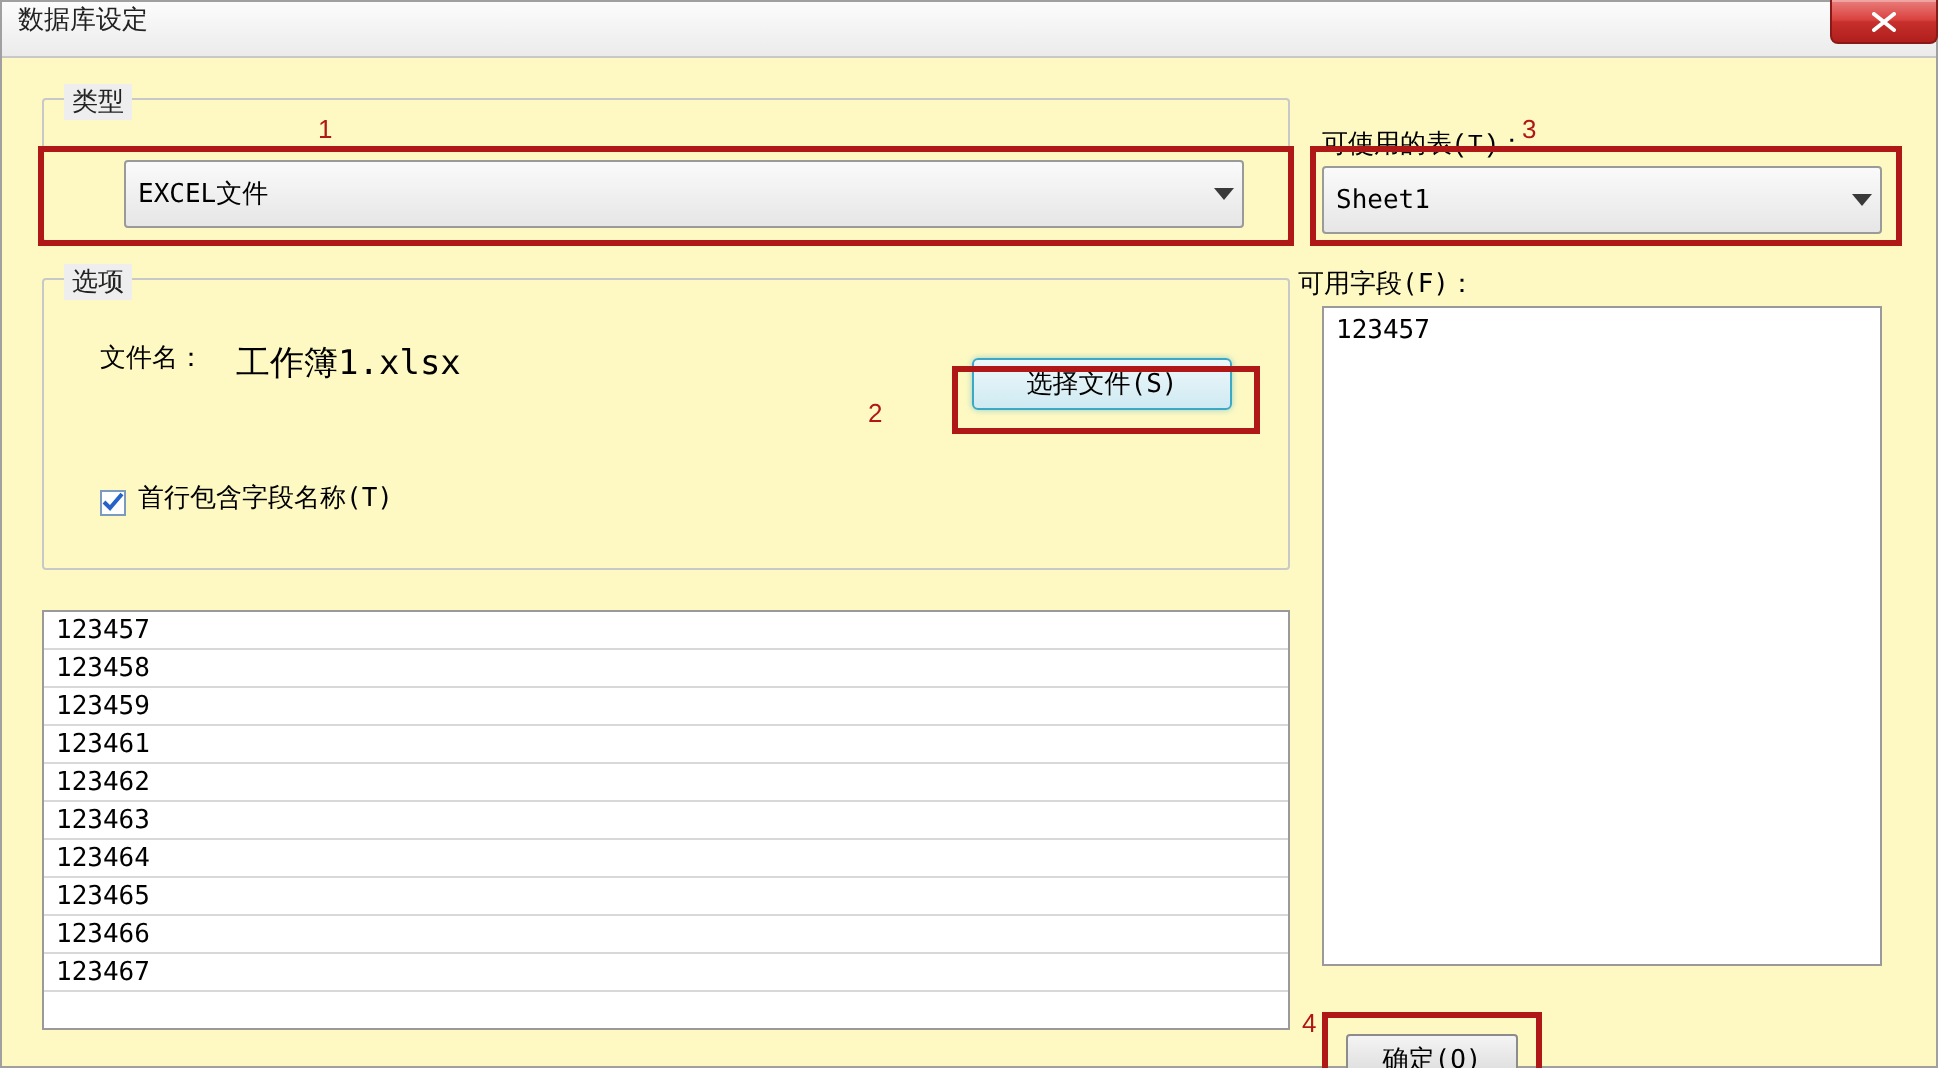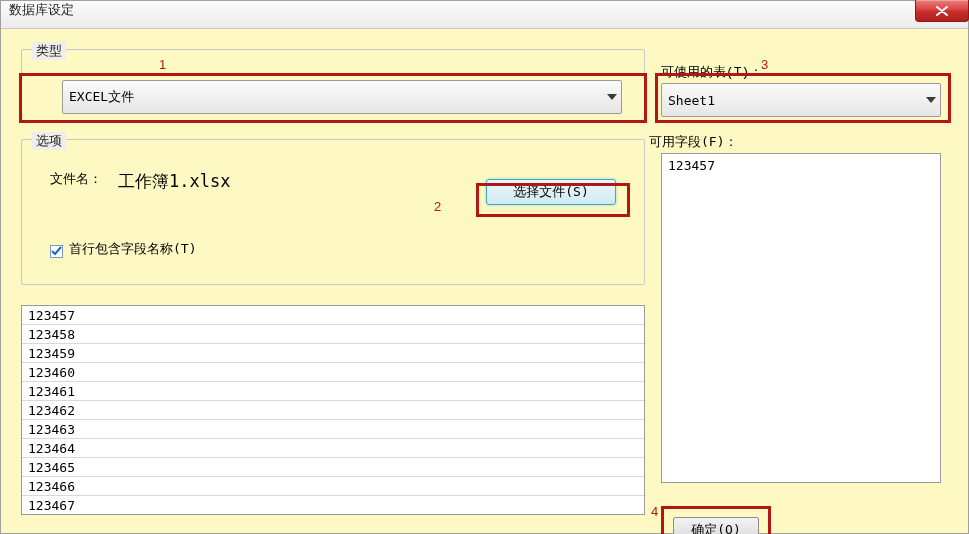--- a/index.html
+++ b/index.html
@@ -243,21 +243,20 @@
             </svg>
         </span>
         <span>首行包含字段名称(T)</span>
       </div>
     </div>
 
     <div class="data-list" id="data-list">
         <div class="data-row">123457</div>
         <div class="data-row">123458</div>
         <div class="data-row">123459</div>
-        <div class="data-row">123460</div>
         <div class="data-row">123461</div>
         <div class="data-row">123462</div>
         <div class="data-row">123463</div>
         <div class="data-row">123464</div>
         <div class="data-row">123465</div>
         <div class="data-row">123466</div>
         <div class="data-row">123467</div>
       </div>
 
     <span class="tables-label">可使用的表(T)：</span>

